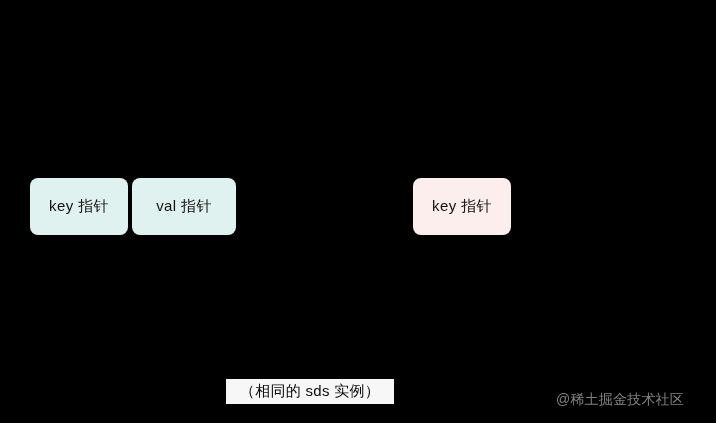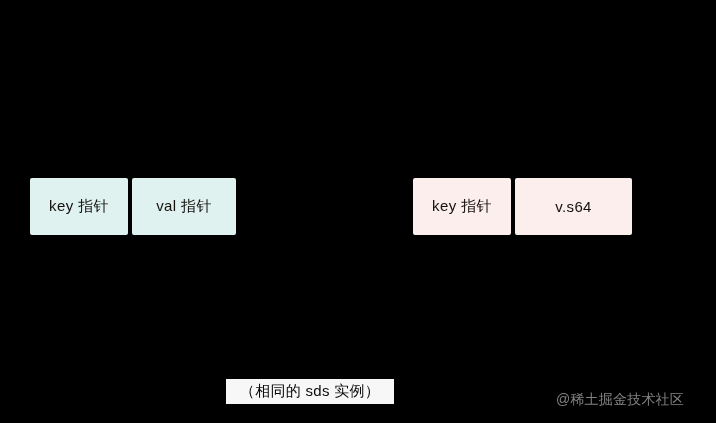--- a/index.html
+++ b/index.html
@@ -39,21 +39,21 @@
     height: 57px;
   }
 
   #dict-entry-embedded {
     left: 413px;
     top: 178px;
     height: 57px;
   }
 
   .cell {
-    border-radius: 2px;
+    border-radius: 8px;
     display: flex;
     align-items: center;
     justify-content: center;
     box-sizing: border-box;
     font-size: 15px;
     letter-spacing: 0.4px;
     color: #14110f;
     white-space: nowrap;
     user-select: none;
   }
@@ -108,20 +108,19 @@
 
 <div id="canvas">
 
   <div class="entry-group" id="dict-entry-shared">
     <div class="cell teal" id="cell-key-pointer-shared">key 指针</div>
     <div class="cell teal" id="cell-val-pointer-shared">val 指针</div>
   </div>
 
   <div class="entry-group" id="dict-entry-embedded">
     <div class="cell pink" id="cell-key-pointer-embed">key 指针</div>
-    <div class="cell pink" id="cell-val-embed">v.s64</div>
   </div>
 
   <div id="shared-sds-caption">（相同的 sds 实例）</div>
 
   <div id="watermark">@稀土掘金技术社区</div>
 
 </div>
 
 </body></html>

